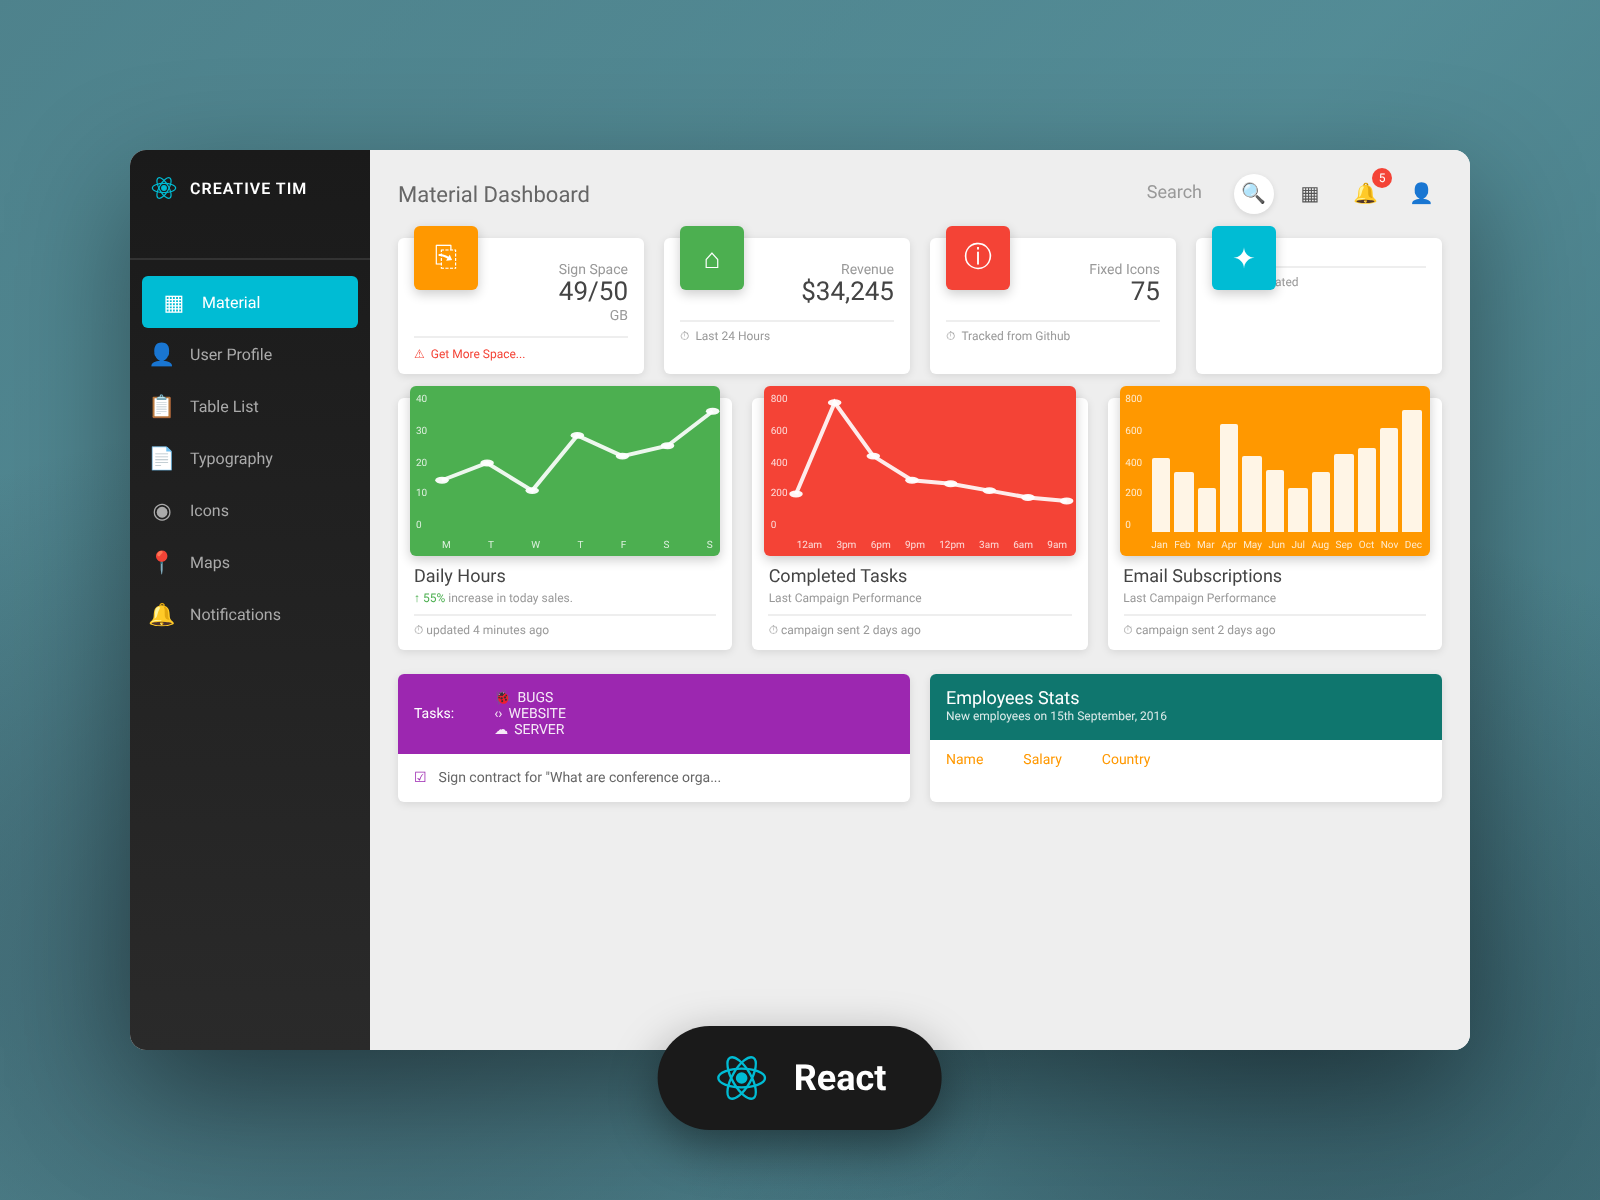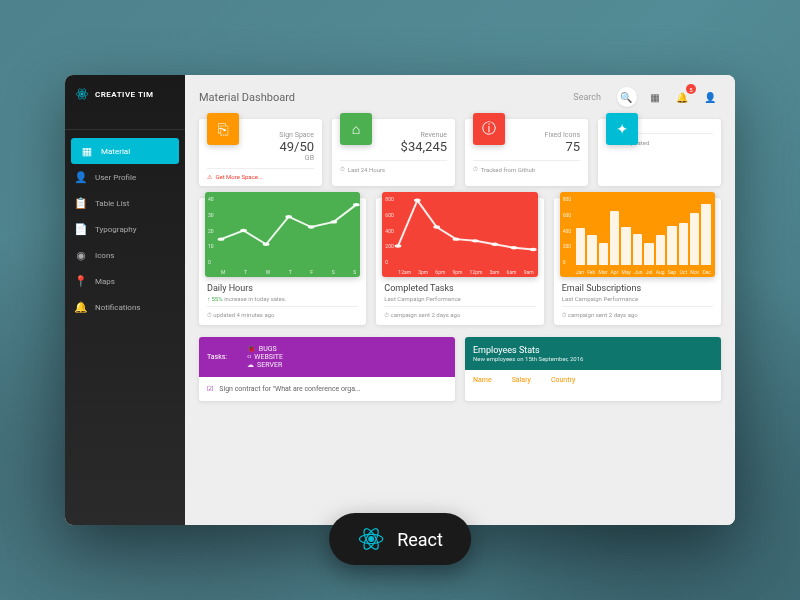--- a/index.html
+++ b/index.html
@@ -48,21 +48,21 @@
 .tasks-header{background:#9c27b0;color:#fff;padding:8px;display:flex;align-items:center;gap:10px;font-size:7px}
 .tasks-tab{display:flex;align-items:center;gap:3px;opacity:0.9}
 .task-row{padding:8px;font-size:7px;color:#666;display:flex;align-items:center;gap:6px}
 .employees-card{background:#fff;border-radius:3px;box-shadow:0 1px 4px rgba(0,0,0,0.1);overflow:hidden}
 .emp-header{background:#0f766e;color:#fff;padding:8px}
 .emp-title{font-size:9px}
 .emp-sub{font-size:6px;opacity:0.85}
 .emp-cols{display:flex;padding:6px 8px;font-size:7px;color:#ff9800;gap:20px}
 .react-pill{position:absolute;bottom:35px;left:50%;transform:translateX(-50%);background:#1a1a1a;color:#fff;padding:12px 28px;border-radius:30px;display:flex;align-items:center;gap:12px;box-shadow:0 8px 24px rgba(0,0,0,0.4);z-index:2}
 .react-pill svg{width:28px;height:28px}
-.react-text{font-size:18px;font-weight:400}
+.react-text{font-size:18px;font-weight:700}
 </style>
 </head>
 <body>
 <div class="mountain"></div>
 
 <div class="window">
   <div class="sidebar">
     <div class="brand">
       <svg viewBox="0 0 24 24" fill="none" stroke="#00bcd4" stroke-width="1">
           <circle cx="12" cy="12" r="2" fill="#00bcd4"></circle>

